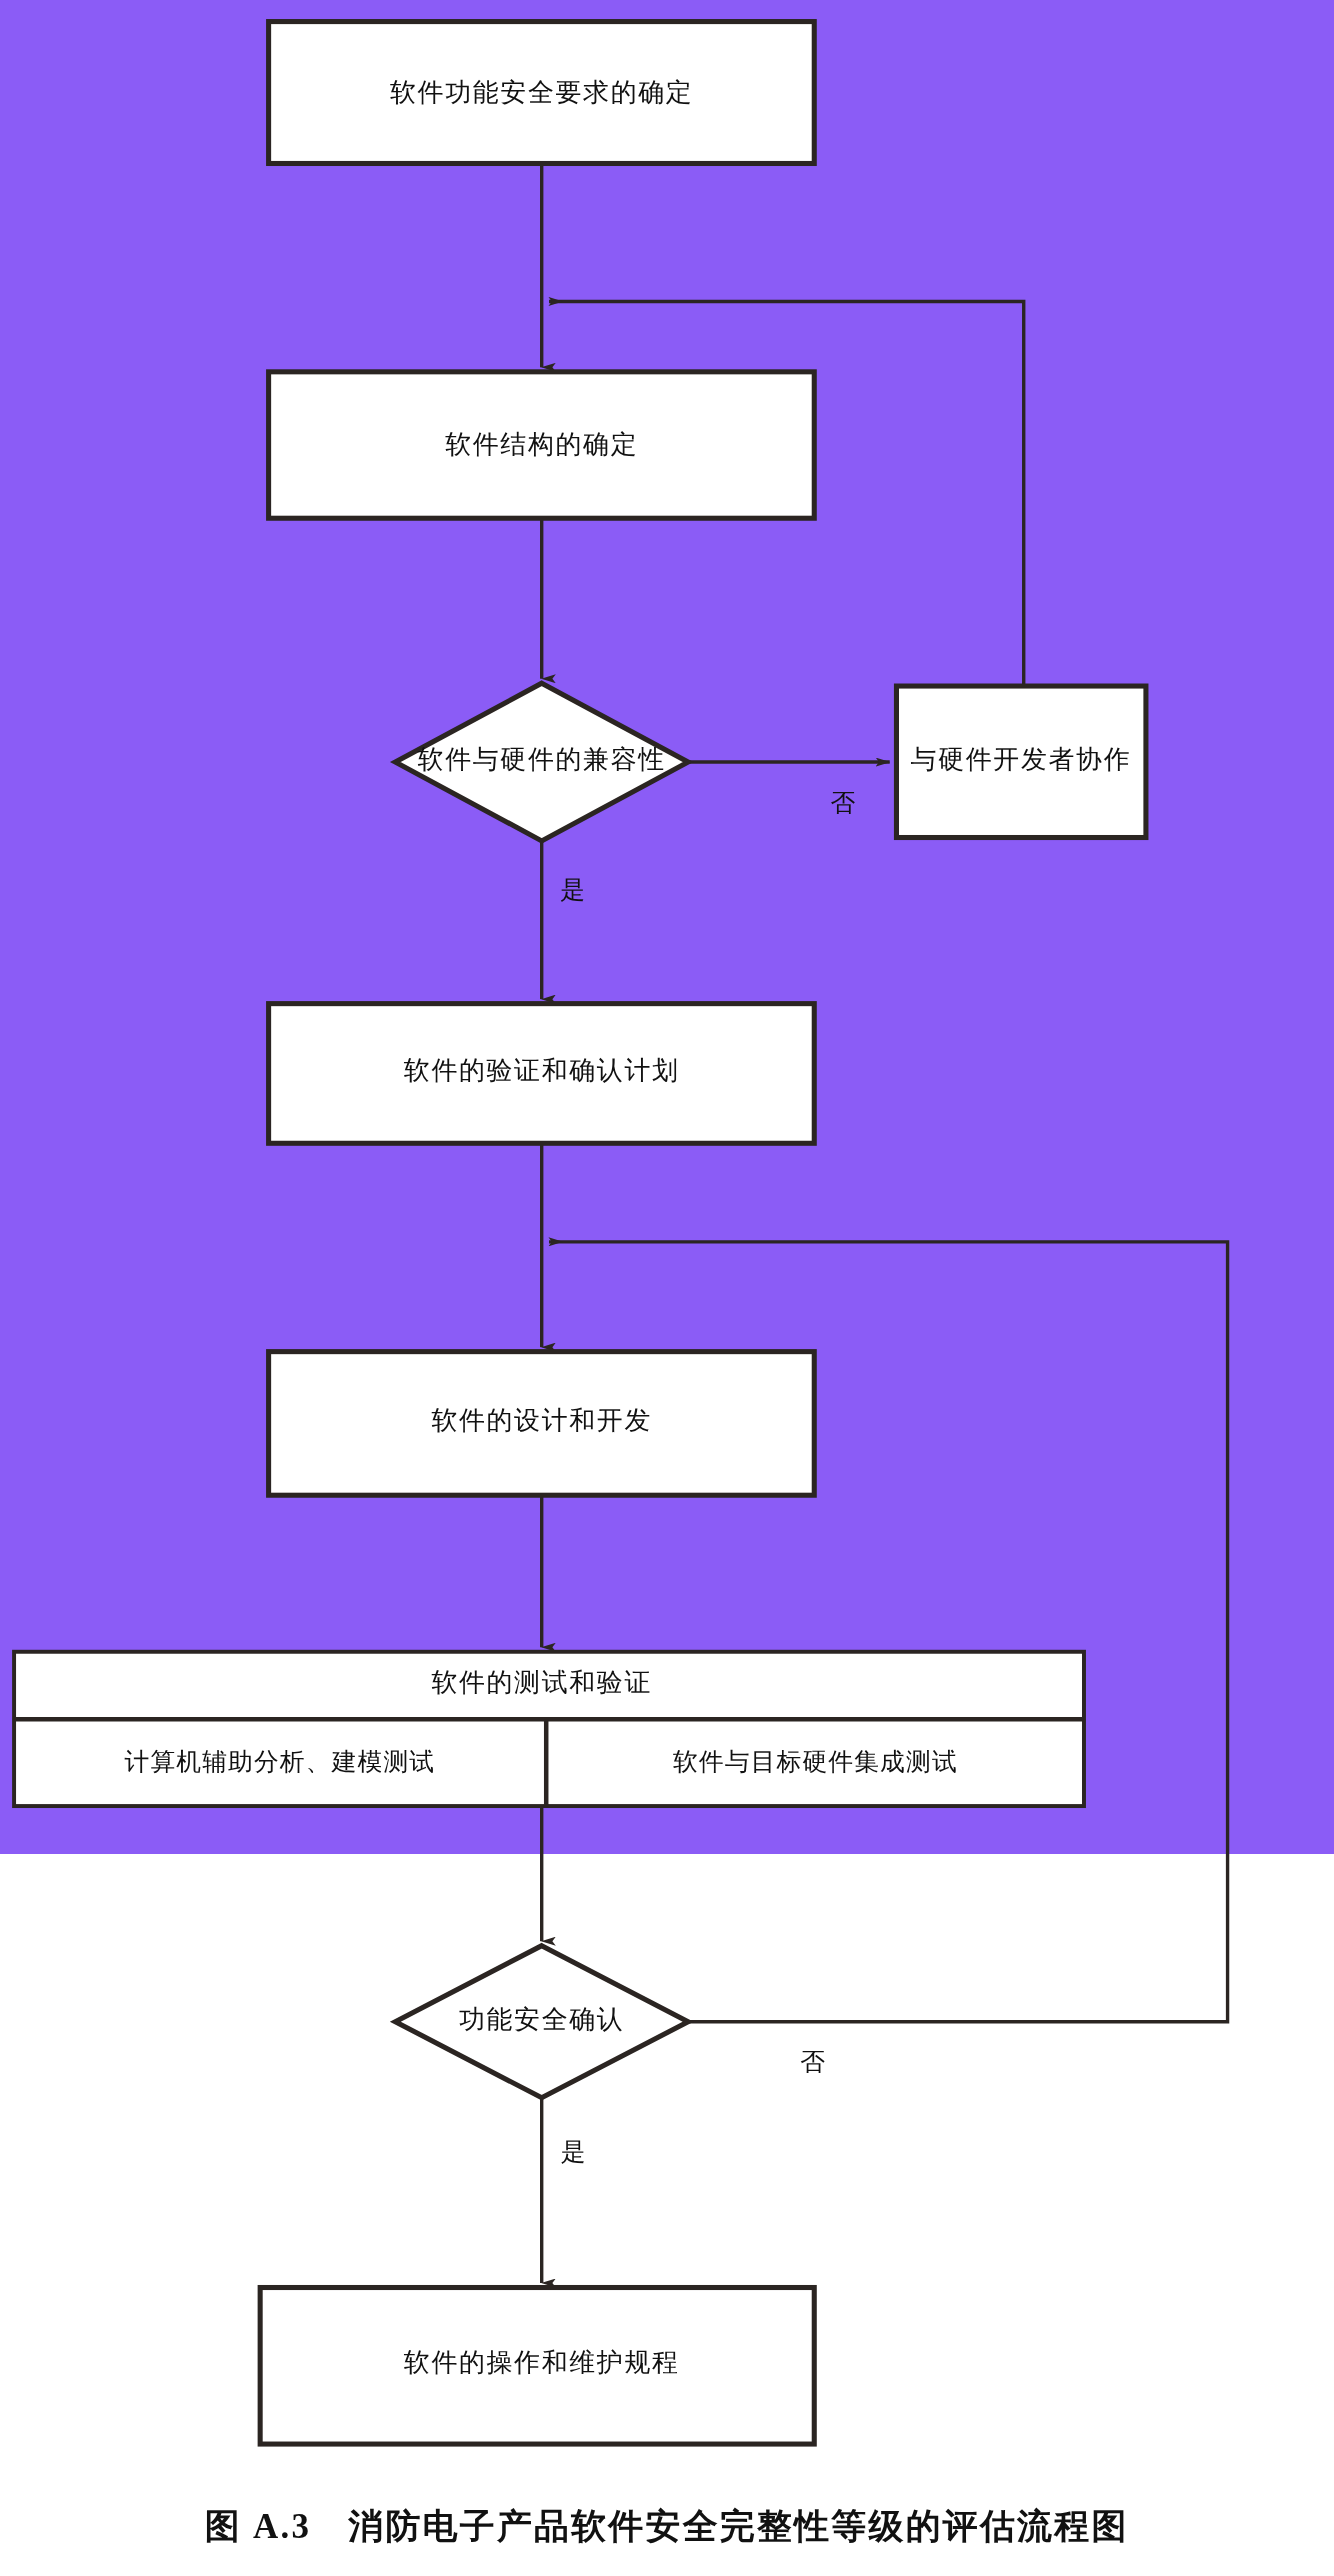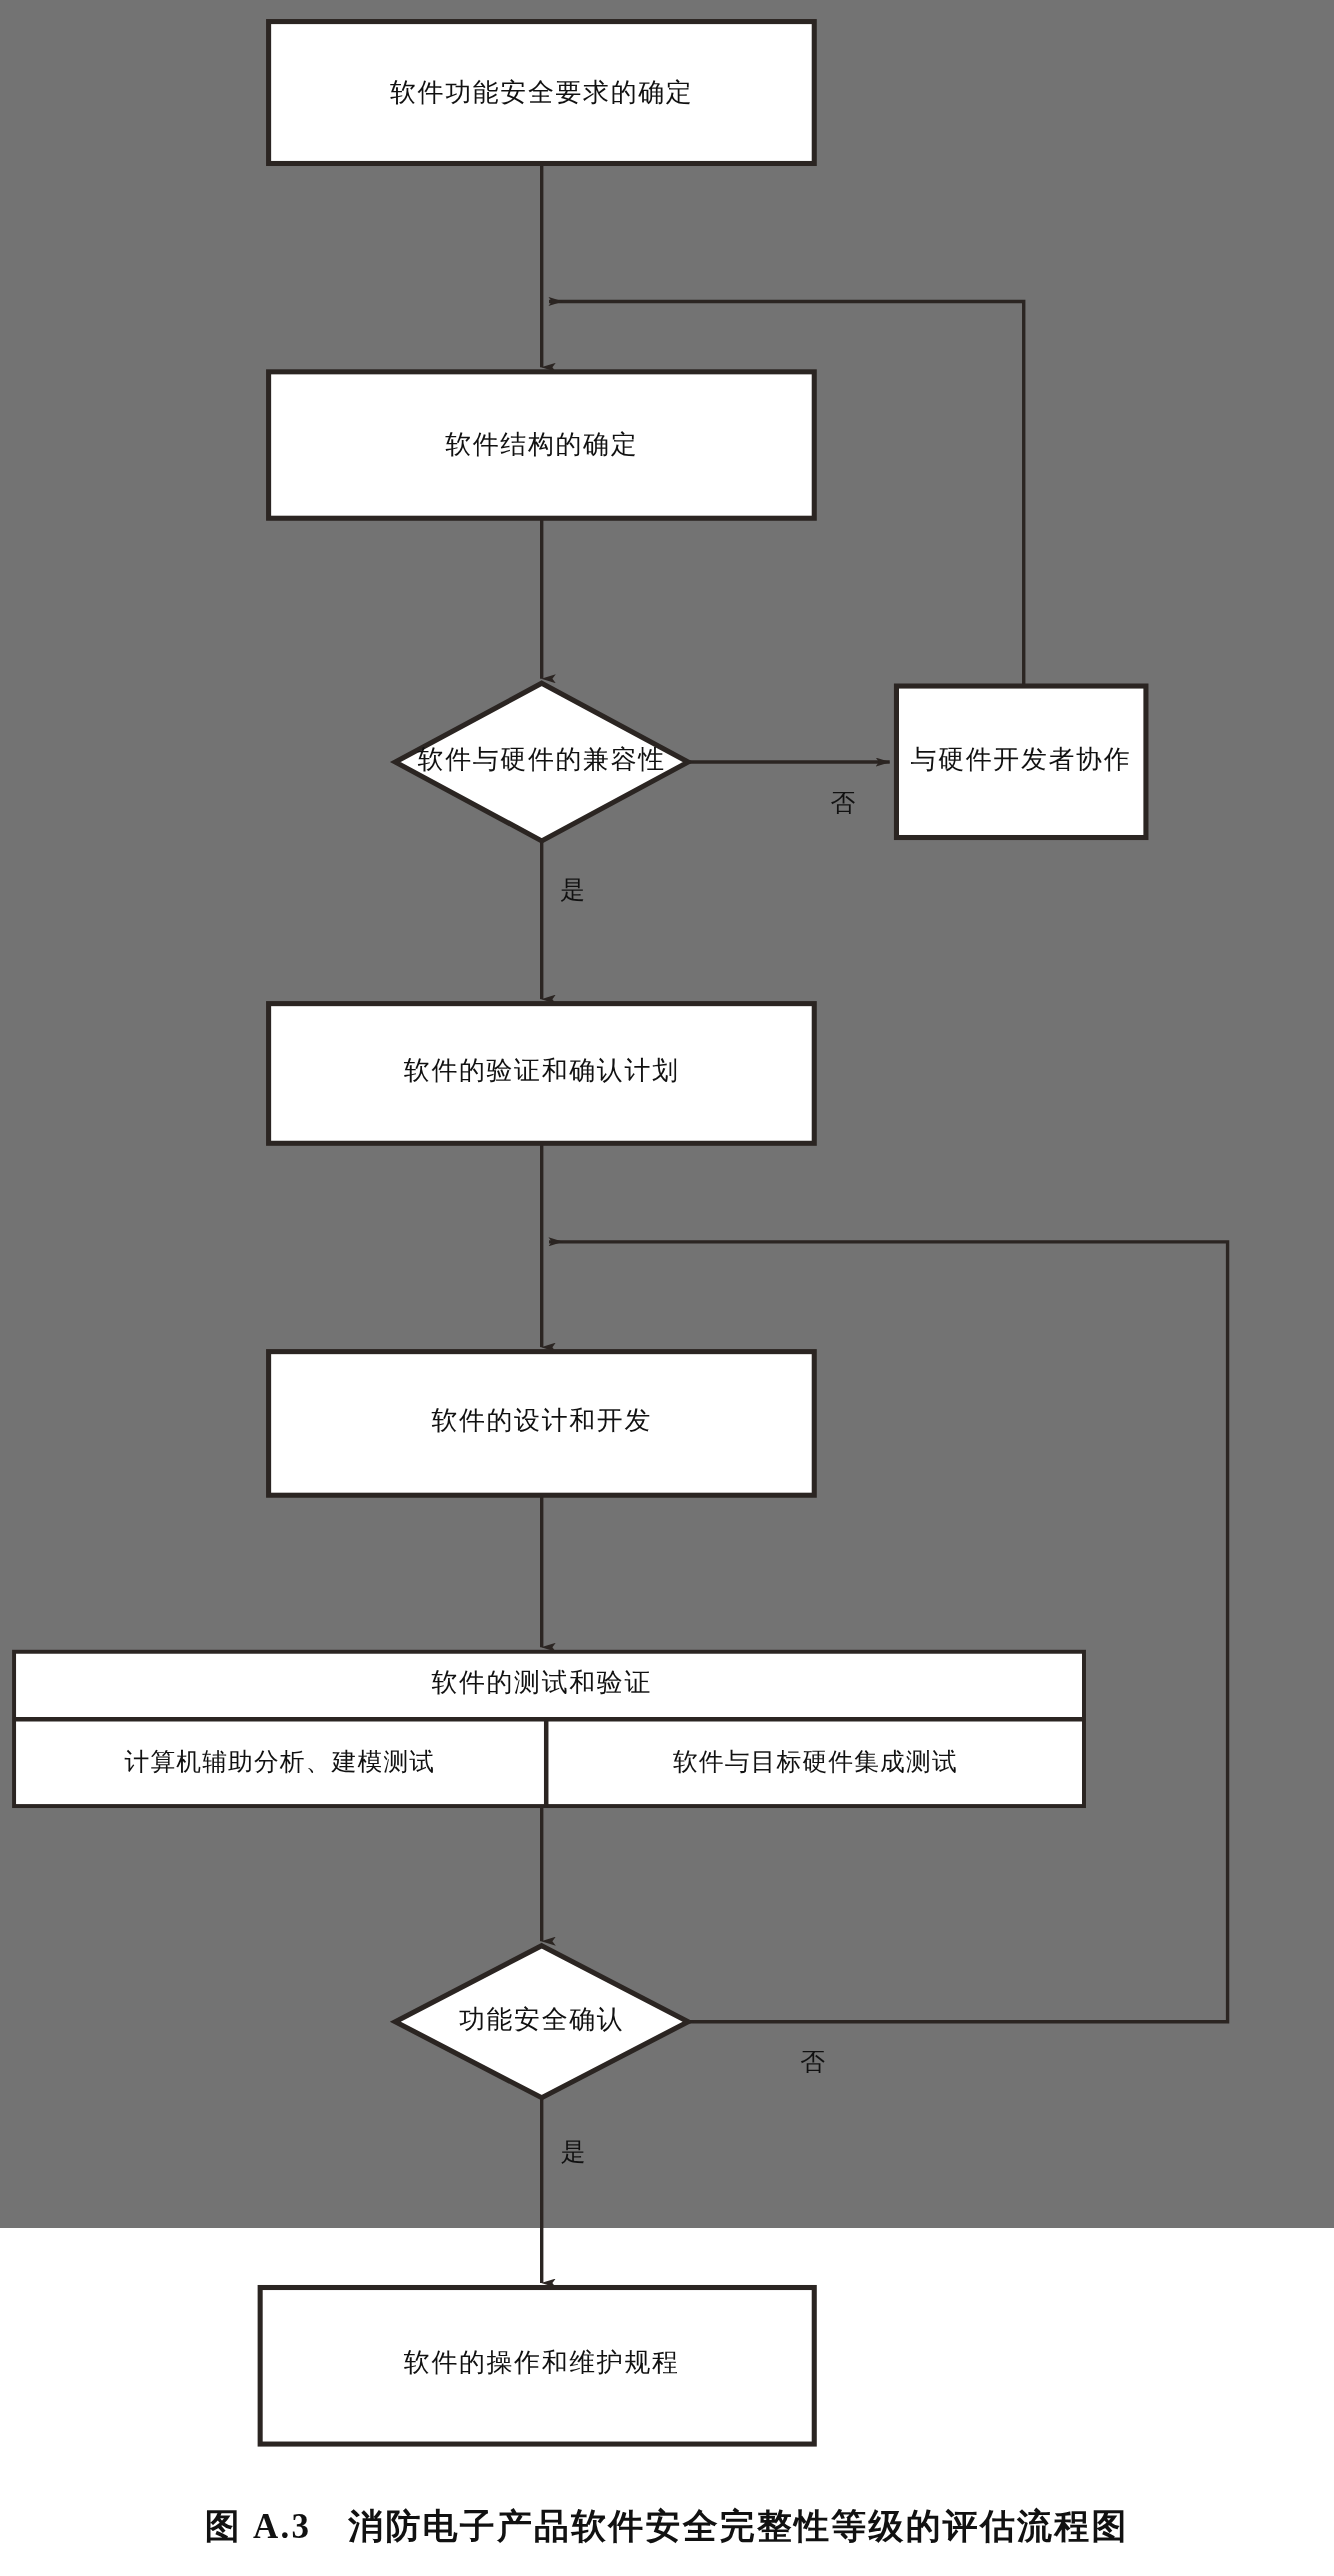--- a/index.html
+++ b/index.html
@@ -9,22 +9,22 @@
   }
   body {
     width: 1334px;
     height: 2576px;
     font-family: "Liberation Serif", "DejaVu Serif", serif;
     overflow: hidden;
   }
   #flowchart-root {
     position: relative;
     width: 1334px;
-    height: 2228px;
-    background: #737373;
+    height: 1854px;
+    background: #8b5cf6;
   }
   svg.diagram {
     position: absolute;
     top: 0;
     left: 0;
     width: 1334px;
     height: 2576px;
     display: block;
   }
   .node-rect {

